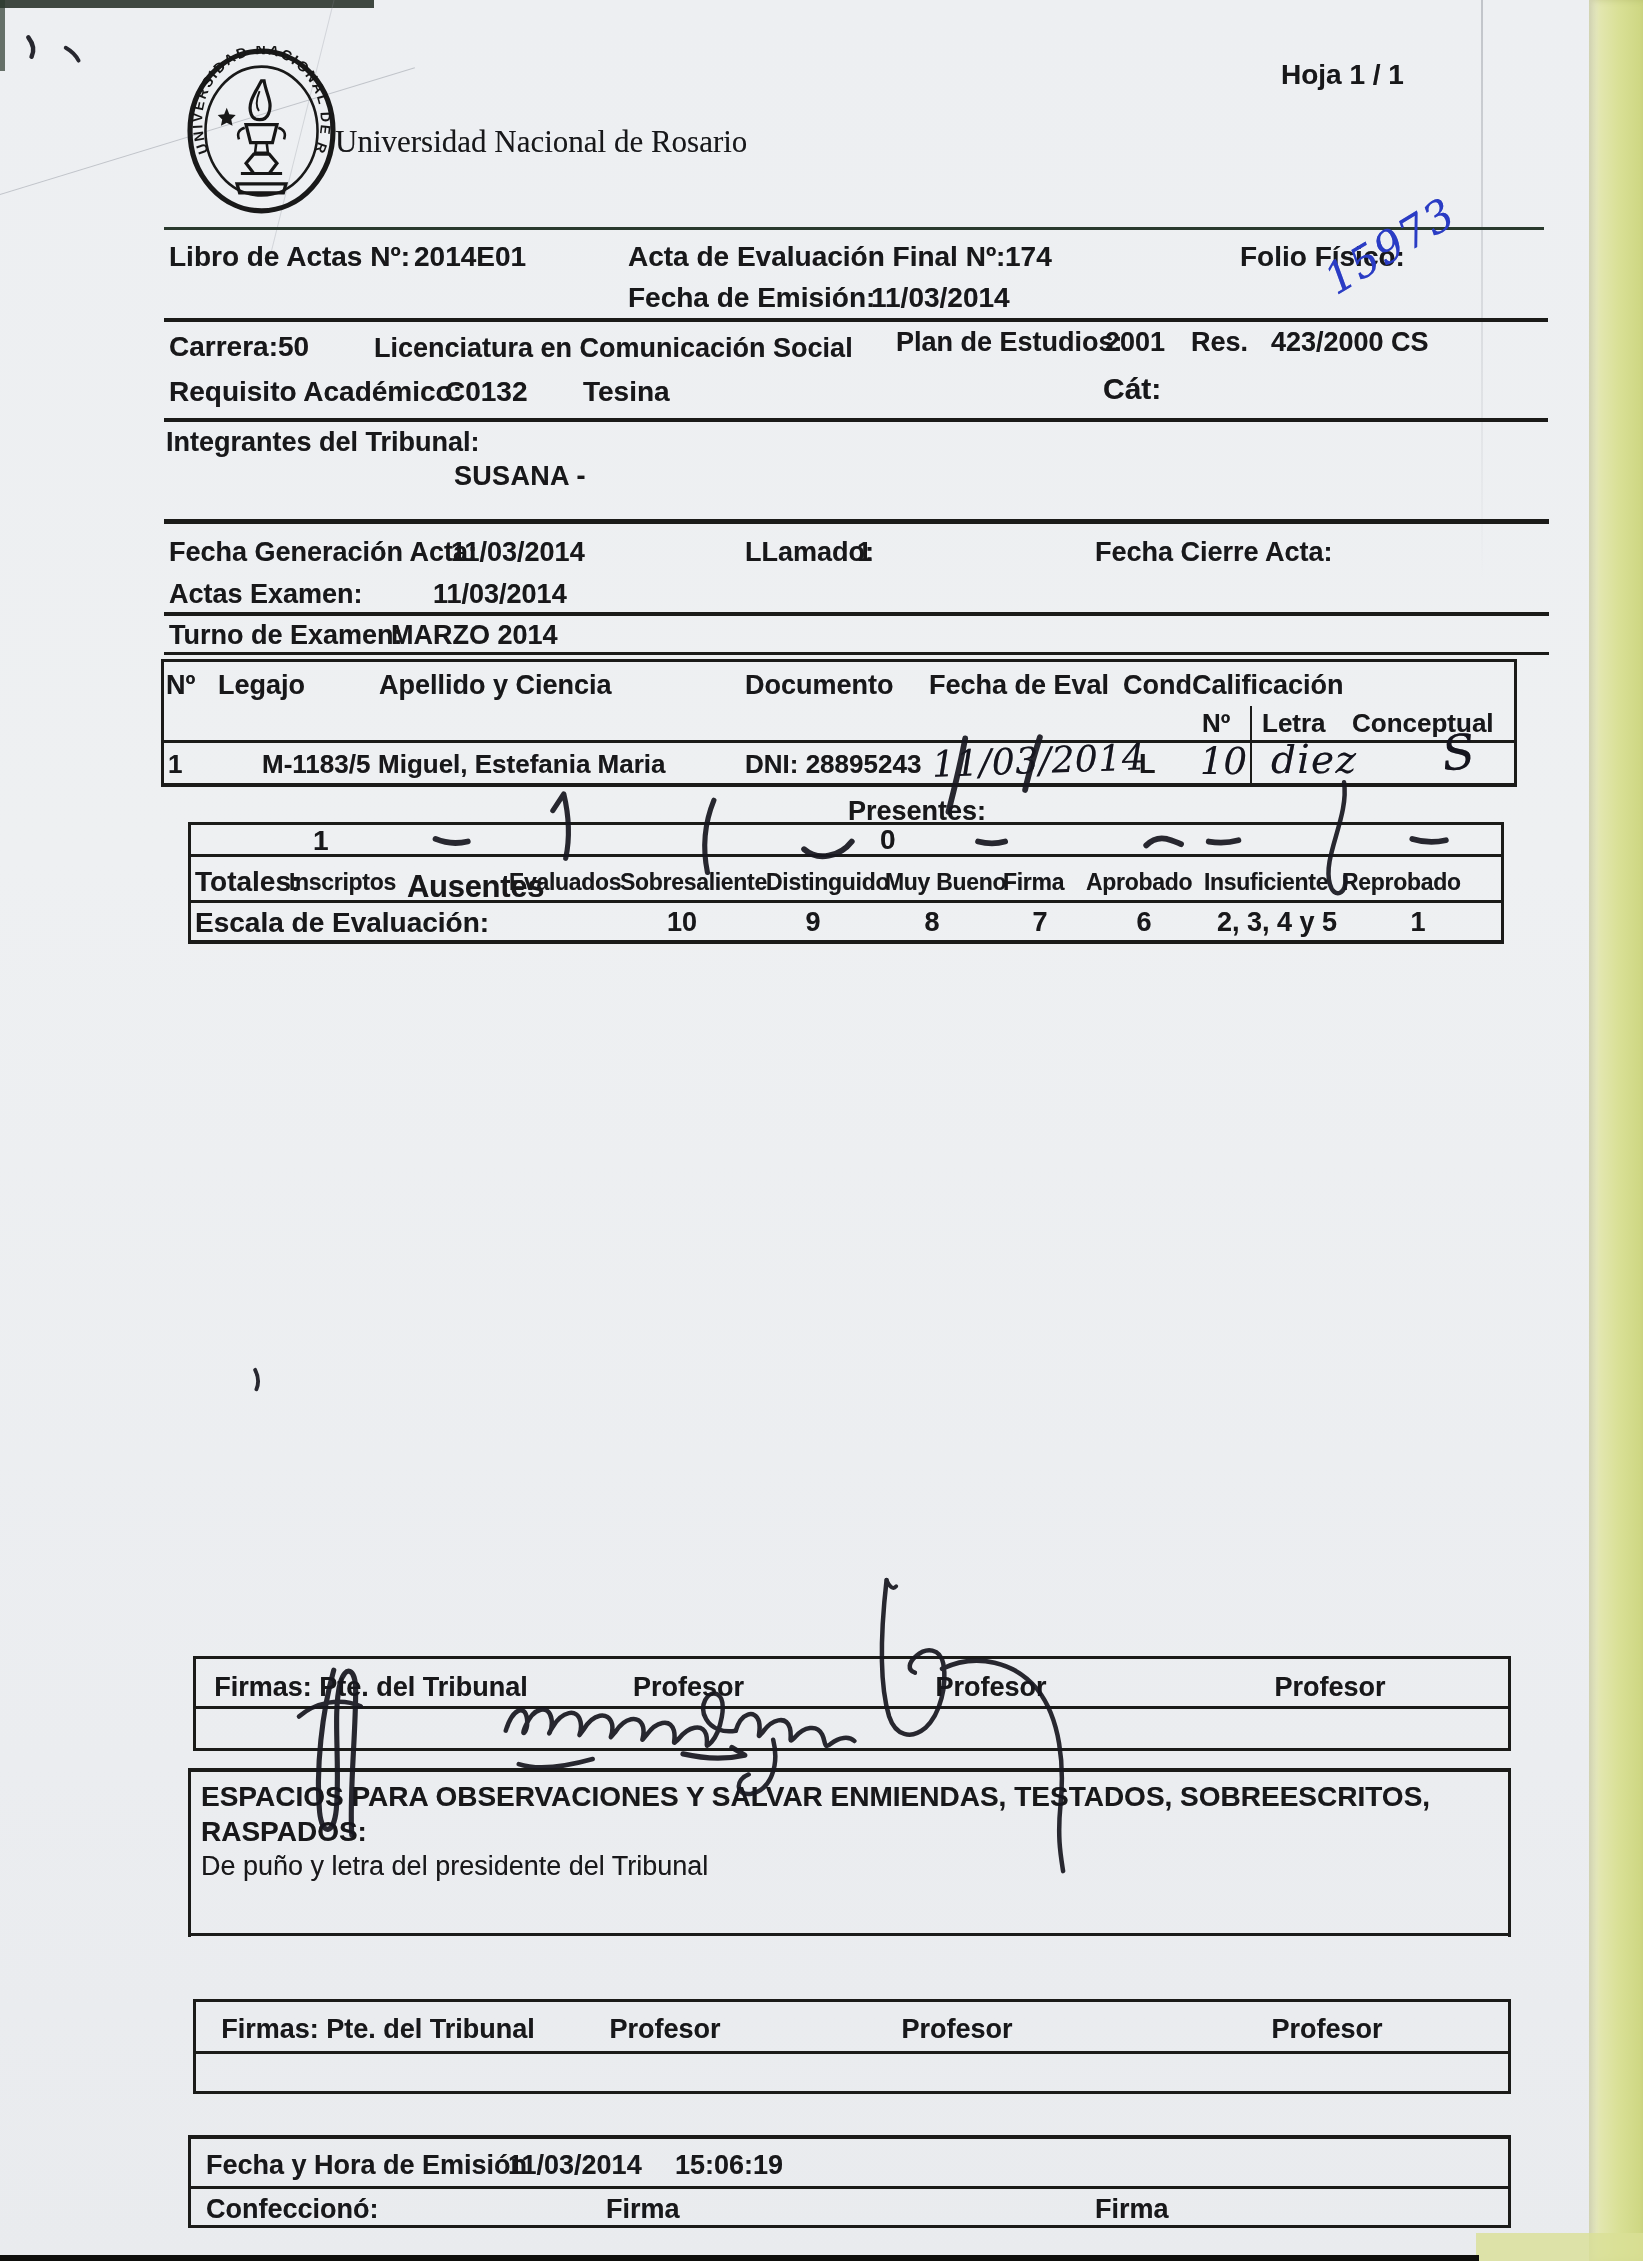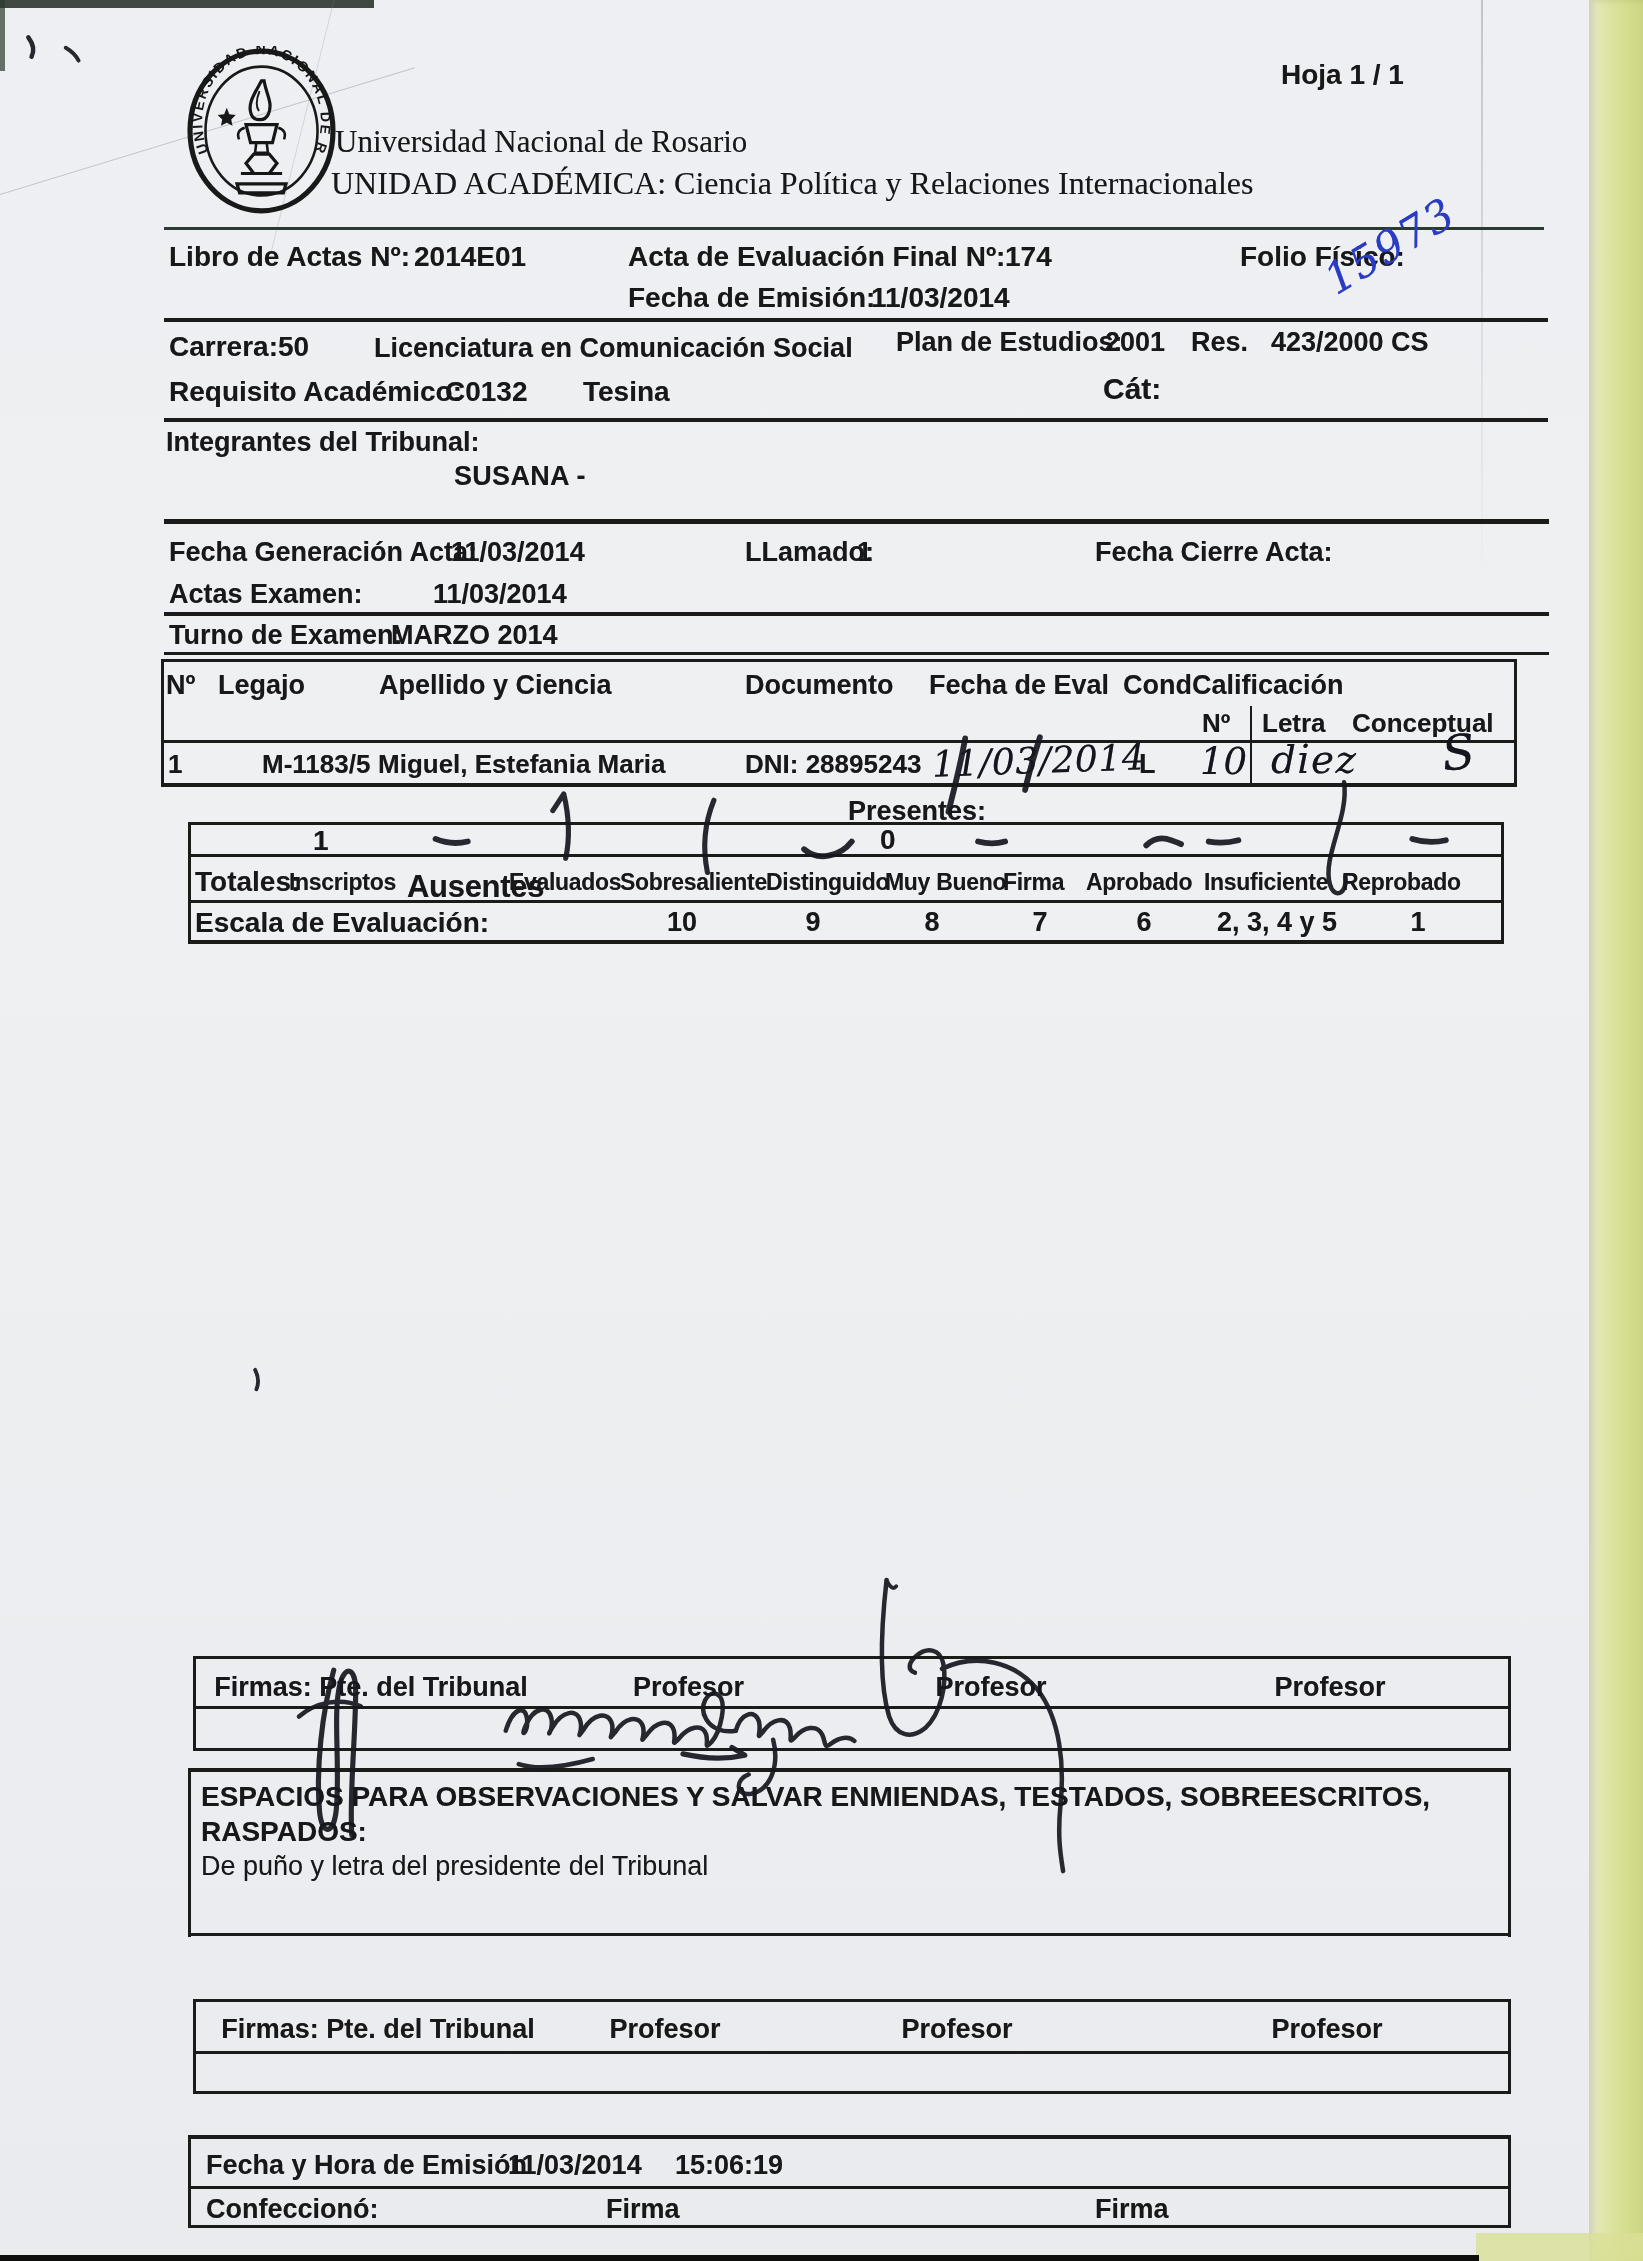--- a/index.html
+++ b/index.html
@@ -48,21 +48,20 @@
     <path fill="#181818" d="M66,96 l4,10 10,1 -7,7 2,10 -9,-5 -9,5 2,-10 -7,-7 10,-1 z"></path>
     <path fill="none" stroke="#161616" stroke-width="5" d="M120,54 C108,76 98,90 104,106 C108,117 126,118 131,105 C138,88 127,74 124,54 Z"></path>
     <path fill="none" stroke="#161616" stroke-width="3" d="M117,70 C112,82 110,92 116,101"></path>
     <path fill="none" stroke="#161616" stroke-width="5" d="M96,122 h48 l-7,28 h-34 z"></path>
     <path fill="none" stroke="#161616" stroke-width="4" d="M94,127 q-14,4 -9,18 M146,127 q14,4 9,18"></path>
     <path fill="none" stroke="#161616" stroke-width="4" d="M112,150 l-2,16 h20 l-2,-16"></path>
     <path fill="none" stroke="#161616" stroke-width="5" d="M96,182 l12,-14 h24 l12,14 l-12,16 h-24 z M88,198 h64 M82,214 h76 l-4,14 h-68 z"></path>
   </svg>
 
   <span class="t serif" style="left:335px;top:125px;font-size:31px;">Universidad Nacional de Rosario</span>
-  <span class="t serif" style="left:331px;top:166px;font-size:32px;">UNIDAD ACADÉMICA: Ciencia Política y Relaciones Internacionales</span>
   <span class="t" style="left:1281px;top:59px;font-size:28px;">Hoja 1 / 1</span>
   <div class="hl greenline" style="left:164px;top:227px;width:1380px;height:3.2px;"></div>
 
   <span class="t" style="left:169px;top:241px;font-size:28px;">Libro de Actas Nº:</span>
   <span class="t" style="left:414px;top:241px;font-size:28px;">2014E01</span>
   <span class="t" style="left:628px;top:241px;font-size:28px;">Acta de Evaluación Final Nº:</span>
   <span class="t" style="left:1005px;top:241px;font-size:28px;">174</span>
   <span class="t" style="left:1240px;top:241px;font-size:28px;">Folio Físico:</span>
   <span class="t hand blueink" style="left:1318px;top:222px;font-size:43px;transform:rotate(-31deg);letter-spacing:1.3px;">15973</span>
   <span class="t" style="left:628px;top:282px;font-size:28px;text-align:center;">Fecha de Emisión:</span>

